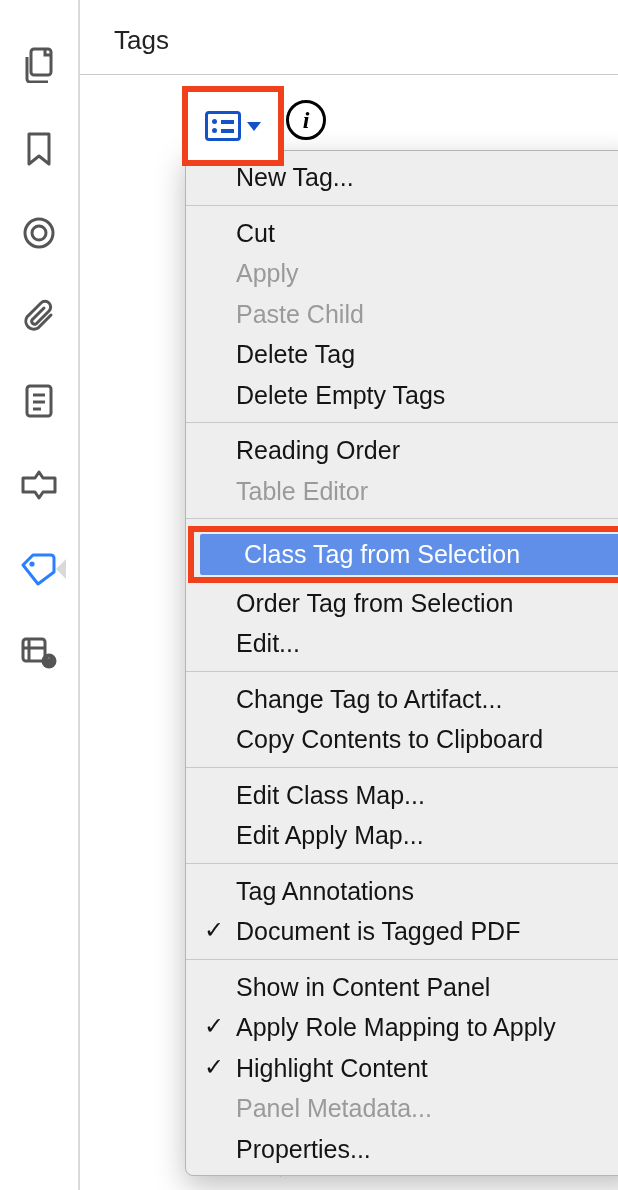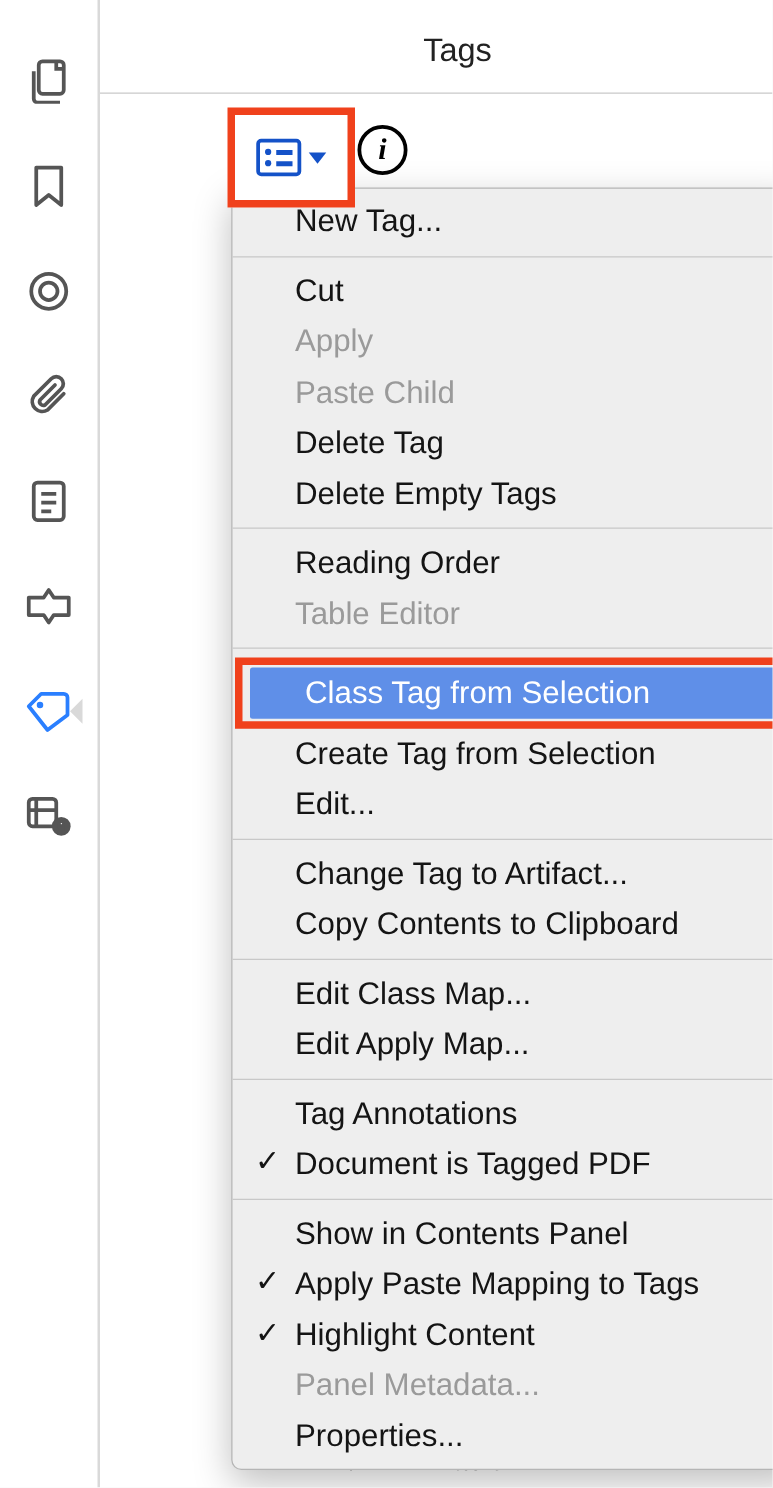--- a/index.html
+++ b/index.html
@@ -49,21 +49,20 @@
     border-right: 10px solid #d9d9d9;
   }
   .panel {
     flex: 1;
     position: relative;
   }
   .panel-title {
     font-size: 26px;
     color: #222;
     padding: 25px 0 18px 34px;
-    text-align: center;
   }
   .panel-divider {
     border-bottom: 1px solid #c9c9c9;
     margin-left: 0;
   }
   .list-button-box {
     position: absolute;
     top: 86px;
     left: 102px;
     width: 90px;
@@ -271,34 +270,34 @@
       <div class="menu-item disabled"><span>Paste Child</span></div>
       <div class="menu-item"><span>Delete Tag</span></div>
       <div class="menu-item"><span>Delete Empty Tags</span></div>
       <div class="menu-sep"></div>
       <div class="menu-item"><span>Reading Order</span></div>
       <div class="menu-item disabled"><span>Table Editor</span></div>
       <div class="menu-sep"></div>
       <div class="selected-wrap">
         <div class="menu-item highlight"><span>Class Tag from Selection</span></div>
       </div>
-      <div class="menu-item"><span>Create Tag from Selection</span></div>
+      <div class="menu-item"><span>Order Tag from Selection</span></div>
       <div class="menu-item"><span>Edit...</span></div>
       <div class="menu-sep"></div>
       <div class="menu-item"><span>Change Tag to Artifact...</span></div>
       <div class="menu-item"><span>Copy Contents to Clipboard</span></div>
       <div class="menu-sep"></div>
       <div class="menu-item"><span>Edit Class Map...</span></div>
       <div class="menu-item"><span>Edit Apply Map...</span></div>
       <div class="menu-sep"></div>
       <div class="menu-item"><span>Tag Annotations</span></div>
       <div class="menu-item"><span class="check">✓</span><span>Document is Tagged PDF</span></div>
       <div class="menu-sep"></div>
-      <div class="menu-item"><span>Show in Contents Panel</span></div>
-      <div class="menu-item"><span class="check">✓</span><span>Apply Paste Mapping to Tags</span></div>
+      <div class="menu-item"><span>Show in Content Panel</span></div>
+      <div class="menu-item"><span class="check">✓</span><span>Apply Role Mapping to Apply</span></div>
       <div class="menu-item"><span class="check">✓</span><span>Highlight Content</span></div>
       <div class="menu-item disabled"><span>Panel Metadata...</span></div>
       <div class="menu-item"><span>Properties...</span></div>
     </div>
 
     <div class="tree-under">
       <span class="expander">〉</span>
       <span class="tbl-ico">
         <svg width="22" height="18" viewBox="0 0 22 18" fill="none" stroke="#555" stroke-width="2">
           <rect x="1" y="1" width="20" height="16"></rect>

